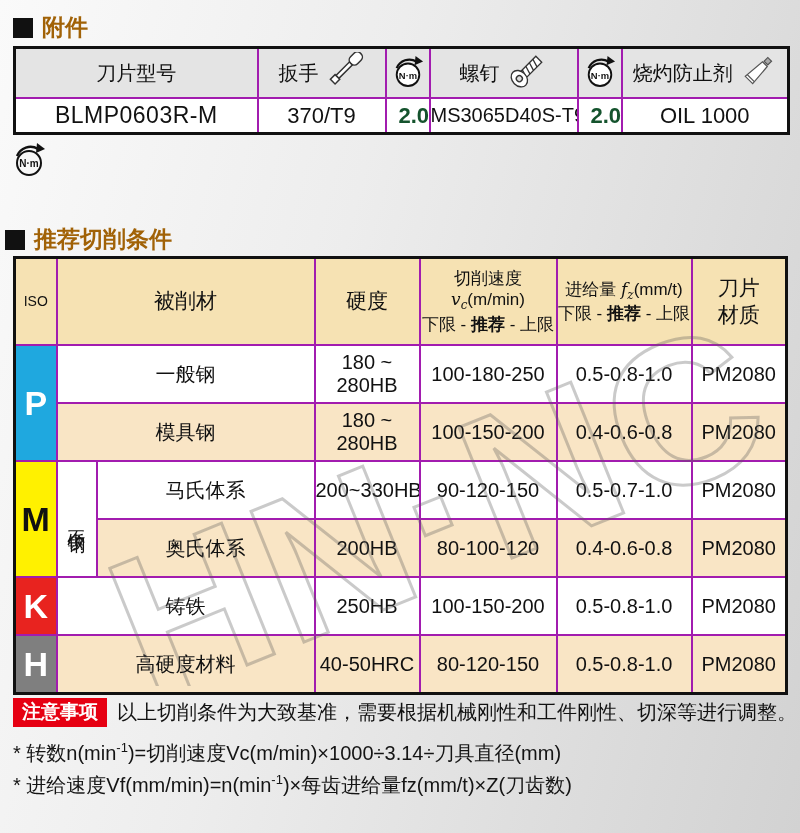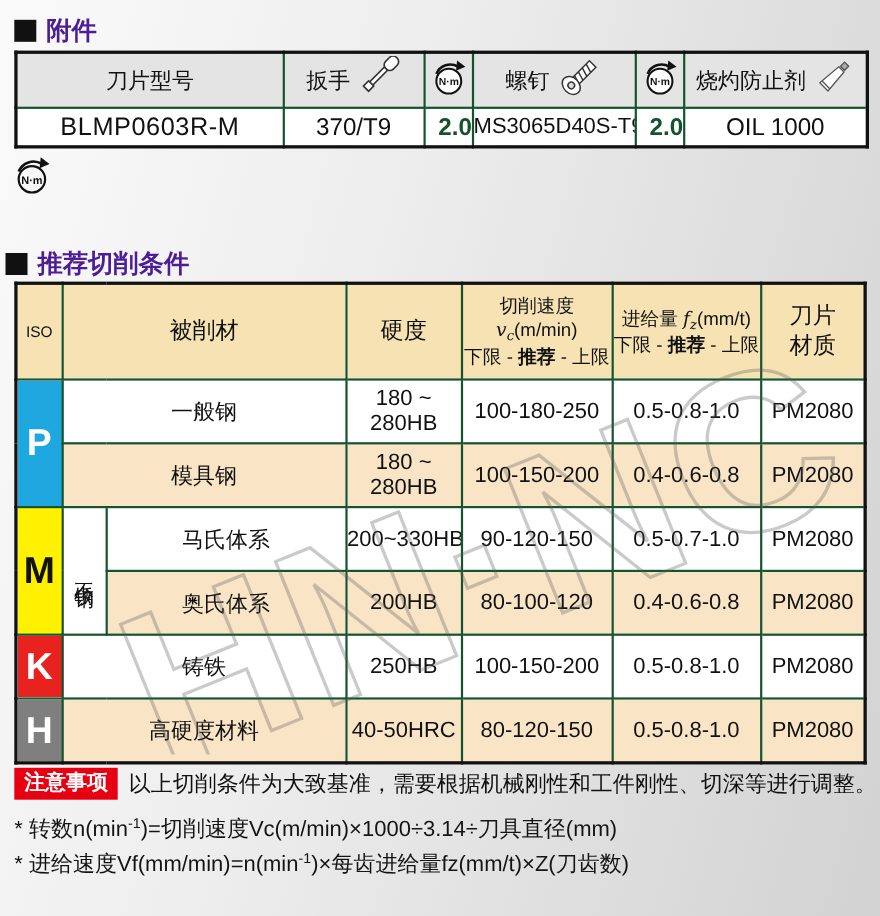--- a/index.html
+++ b/index.html
@@ -3,25 +3,25 @@
 <meta charset="utf-8">
 <style>
   html,body{margin:0;padding:0;}
   body{
     width:800px;height:833px;position:relative;overflow:hidden;
     font-family:"Liberation Sans","DejaVu Sans",sans-serif;color:#111;
     background:linear-gradient(105deg,#fafafa 0%,#ededed 40%,#d2d2d2 100%);
   }
   .abs{position:absolute;}
   
-  .section-title{display:flex;align-items:center;gap:9px;font-size:23px;font-weight:600;color:#4c1d95;}
+  .section-title{display:flex;align-items:center;gap:9px;font-size:23px;font-weight:600;color:#a16207;}
   .title-square{width:20px;height:20px;background:#111;display:inline-block;}
   
   table{border-collapse:collapse;table-layout:fixed;width:774px;background:#fff;}
-  td,th{border:2px solid #14532d;padding:0;text-align:center;vertical-align:middle;font-weight:normal;overflow:hidden;}
+  td,th{border:2px solid #a21caf;padding:0;text-align:center;vertical-align:middle;font-weight:normal;overflow:hidden;}
   
   .acc-head th{background:#E4E4E4;height:48px;font-size:20px;}
   .acc-row td{background:#fff;height:33px;font-size:22px;white-space:nowrap;}
   .acc-row .model{font-size:23px;letter-spacing:0.5px;border-radius:12px;}
   .acc-row .screw-val{font-size:20px;}
   .torque-val{color:#14532d;font-weight:bold;font-size:22px;padding-left:12px;}
   .hdr-flex{display:flex;align-items:center;justify-content:center;gap:6px;}
   
   .torque-note{display:flex;align-items:center;gap:8px;font-size:22px;color:#141414;}
   

